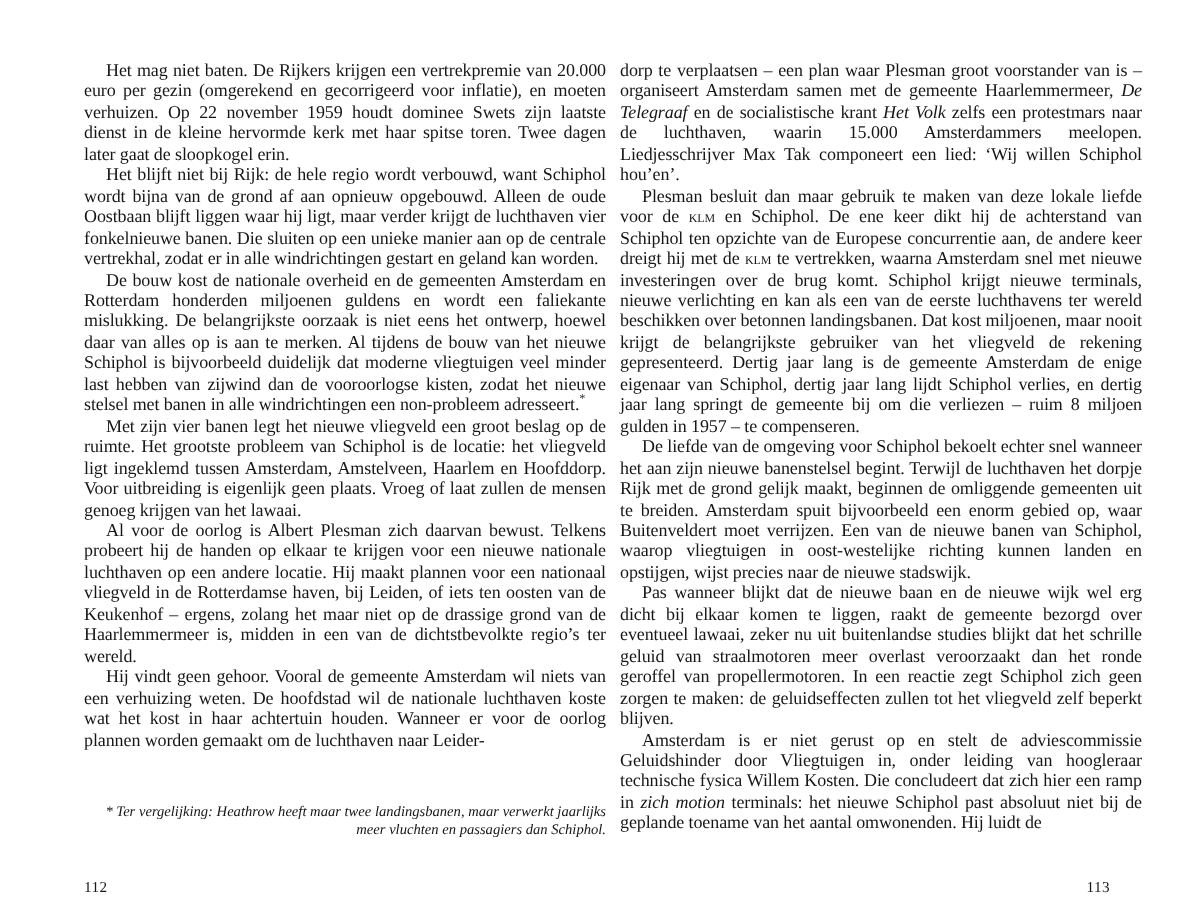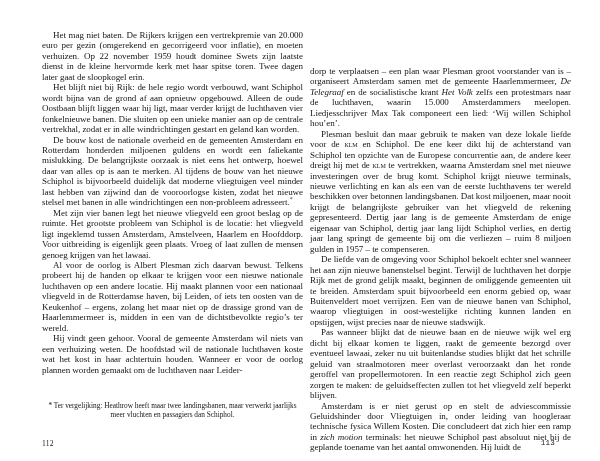--- a/index.html
+++ b/index.html
@@ -20,40 +20,41 @@
   .page-left  { left: 30px; margin-left: 12px; }
   .page-right { left: 310px; }
   .page-body p {
     margin: 0;
     font-size: 9px;
     line-height: 10.45px;
     text-align: justify;
     letter-spacing: -0.05px;
   }
   p.indent   { text-indent: 11px; }
-  p.noindent { text-indent: 0; margin-top: 36px; }
+  p.noindent { text-indent: 0; }
   .i  { font-style: italic; }
   .sc { text-transform: lowercase; font-variant: small-caps; font-family: Liberation Serif, serif; }
   .sup { vertical-align: super; font-size: 0.65em; line-height: 0; }
   .footnote {
     position: absolute;
     top: 371px; left: 0;
     width: 100%;
     font-size: 7.3px;
     line-height: 9.4px;
-    text-align: center;
+    text-align: right;
+    font-style: italic;
   }
   .page-number {
     position: absolute;
     top: 409px;
     font-size: 7.6px;
     letter-spacing: 0.2px;
   }
   .page-left  .page-number { left: 0; }
-  .page-right .page-number { right: 16px; font-family: Liberation Mono, monospace; }
+  .page-right .page-number { right: 16px; }
 </style>
 </head>
 <body>
 
 <div class="page page-left">
   <div class="page-body">
       <p class="indent"><span>Het mag niet baten. De Rijkers krijgen een vertrekpremie van 20.000 euro per gezin (omgerekend en gecorrigeerd voor inflatie), en moeten verhuizen. Op 22 november 1959 houdt dominee Swets zijn laatste dienst in de kleine hervormde kerk met haar spitse toren. Twee dagen later gaat de sloopkogel erin.</span></p>
       <p class="indent"><span>Het blijft niet bij Rijk: de hele regio wordt verbouwd, want Schiphol wordt bijna van de grond af aan opnieuw opgebouwd. Alleen de oude Oostbaan blijft liggen waar hij ligt, maar verder krijgt de luchthaven vier fonkelnieuwe banen. Die sluiten op een unieke manier aan op de centrale vertrekhal, zodat er in alle windrichtingen gestart en geland kan worden.</span></p>
       <p class="indent"><span>De bouw kost de nationale overheid en de gemeenten Amsterdam en Rotterdam honderden miljoenen guldens en wordt een faliekante mislukking. De belangrijkste oorzaak is niet eens het ontwerp, hoewel daar van alles op is aan te merken. Al tijdens de bouw van het nieuwe Schiphol is bijvoorbeeld duidelijk dat moderne vliegtuigen veel minder last hebben van zijwind dan de vooroorlogse kisten, zodat het nieuwe stelsel met banen in alle windrichtingen een non-probleem adresseert.</span><span class="sup">*</span></p>
       <p class="indent"><span>Met zijn vier banen legt het nieuwe vliegveld een groot beslag op de ruimte. Het grootste probleem van Schiphol is de locatie: het vliegveld ligt ingeklemd tussen Amsterdam, Amstelveen, Haarlem en Hoofddorp. Voor uitbreiding is eigenlijk geen plaats. Vroeg of laat zullen de mensen genoeg krijgen van het lawaai.</span></p>

